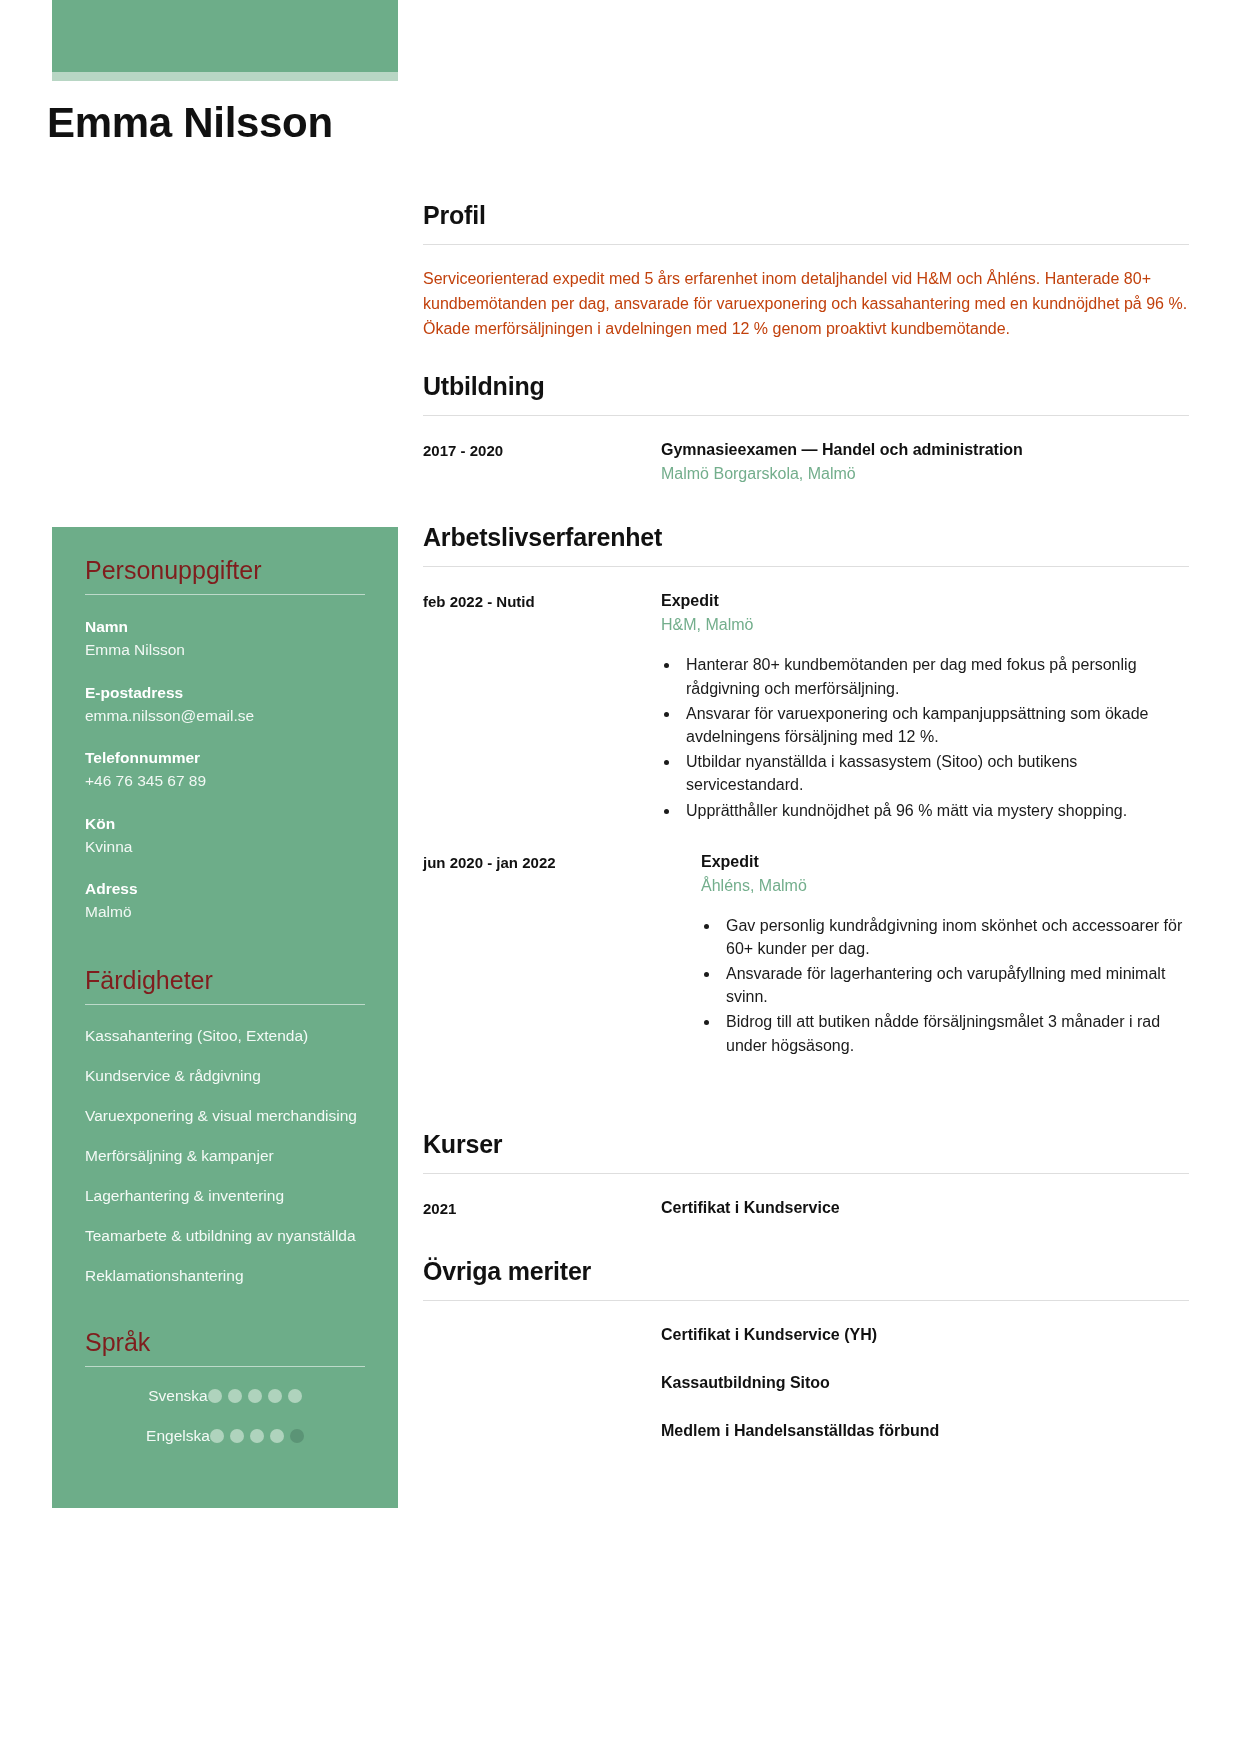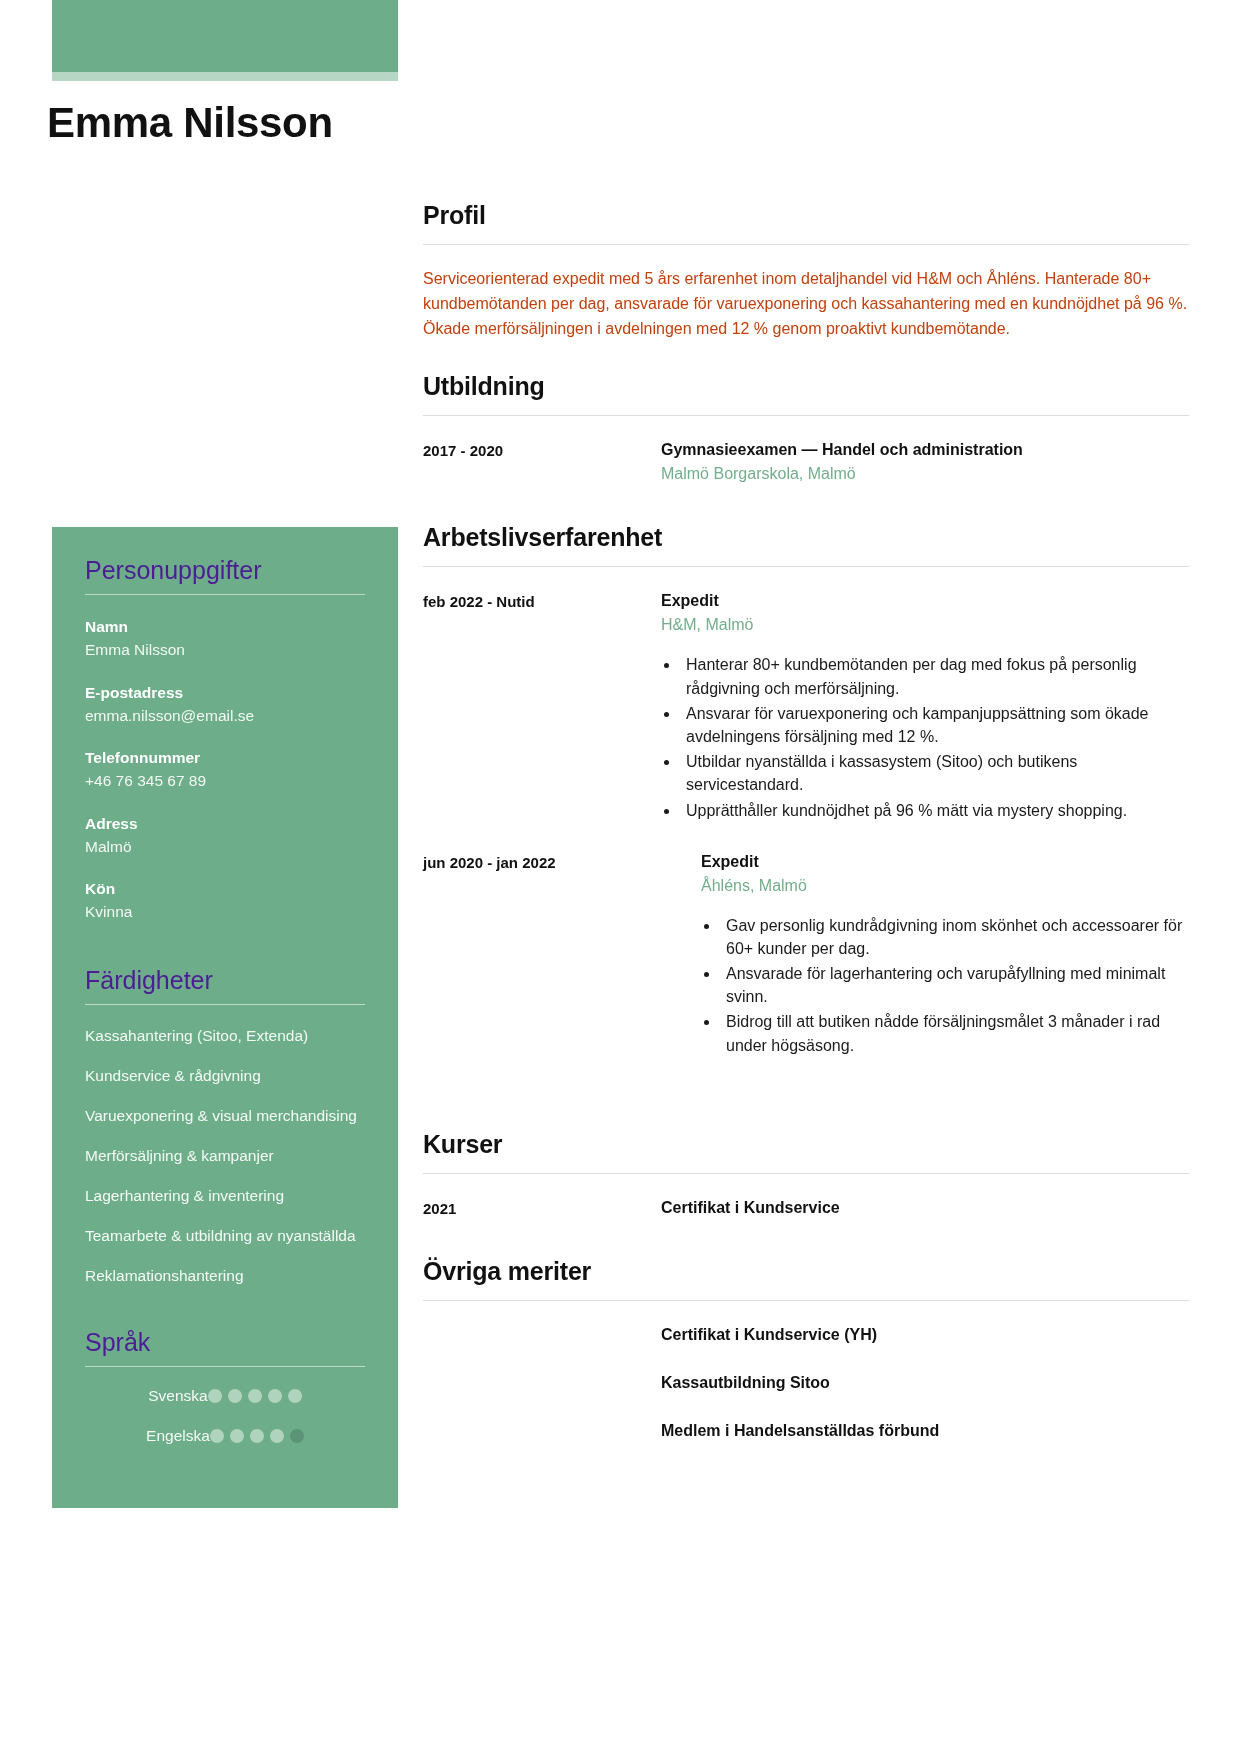--- a/index.html
+++ b/index.html
@@ -59,21 +59,21 @@
     top: 527px;
     width: 346px;
     height: 1227px;
     background: #6DAD89;
     padding: 28px 33px 0 33px;
     color: #ffffff;
   }
   .sb-heading {
     font-size: 25px;
     font-weight: normal;
-    color: #4c1d95;
+    color: #7f1d1d;
     line-height: 1.2;
     margin-bottom: 9px;
   }
   .sb-rule {
     height: 1px;
     background: rgba(255,255,255,0.55);
     margin-bottom: 20px;
   }
   .sb-field { margin-bottom: 19px; }
   .sb-field-label {
@@ -217,26 +217,26 @@
           </div>
           <div class="sb-field">
             <div class="sb-field-label">E-postadress</div>
             <div class="sb-field-value">emma.nilsson@email.se</div>
           </div>
           <div class="sb-field">
             <div class="sb-field-label">Telefonnummer</div>
             <div class="sb-field-value">+46 76 345 67 89</div>
           </div>
           <div class="sb-field">
+            <div class="sb-field-label">Kön</div>
+            <div class="sb-field-value">Kvinna</div>
+          </div>
+          <div class="sb-field">
             <div class="sb-field-label">Adress</div>
             <div class="sb-field-value">Malmö</div>
-          </div>
-          <div class="sb-field">
-            <div class="sb-field-label">Kön</div>
-            <div class="sb-field-value">Kvinna</div>
           </div>
         </div>
     </div>
 
     <div class="sb-gap"></div>
 
     <div>
       <div class="sb-heading">Färdigheter</div>
       <div class="sb-rule"></div>
       <div id="skill-list">

